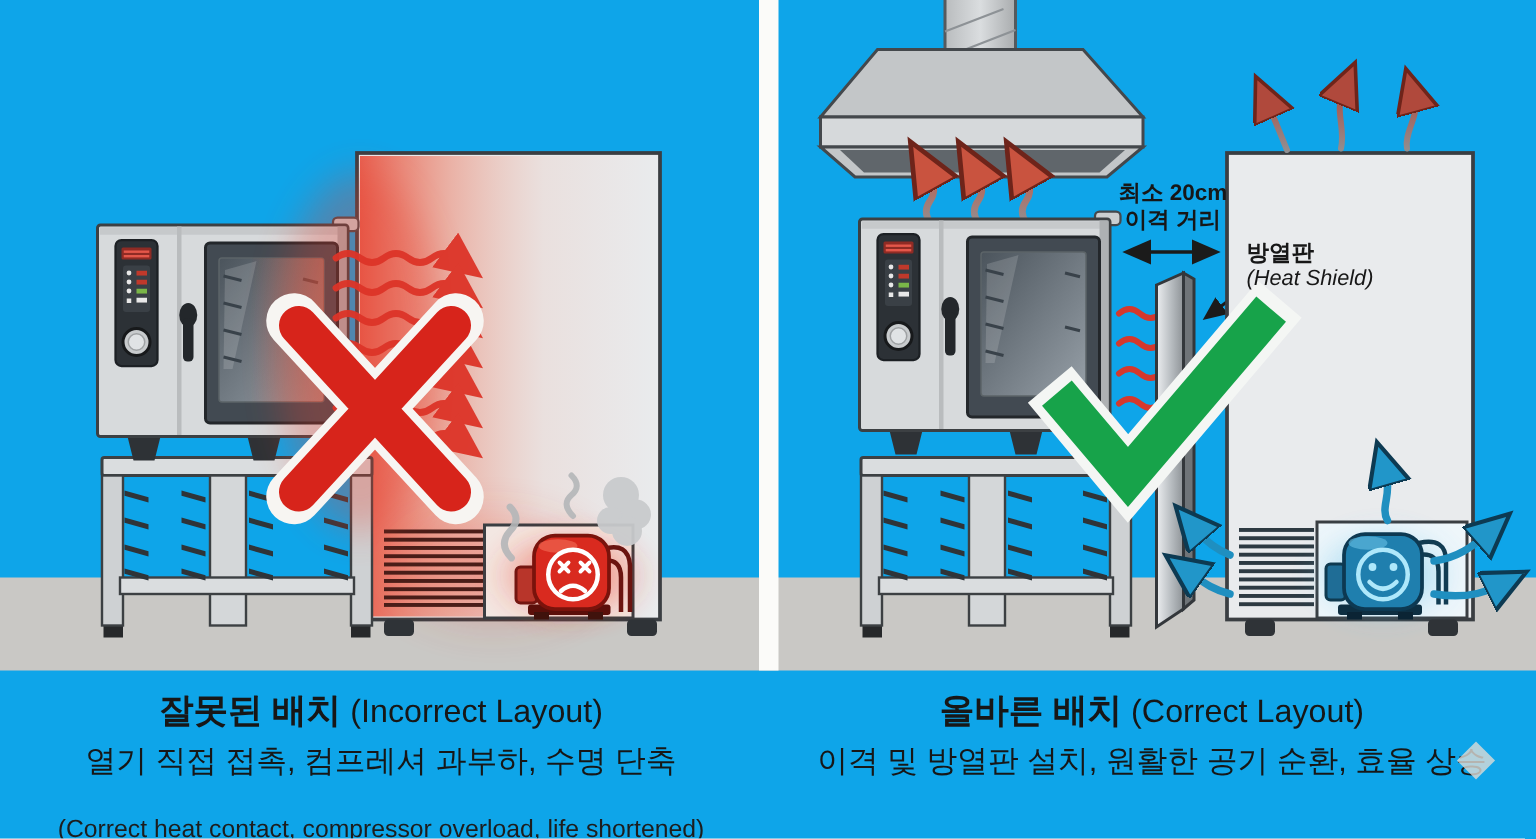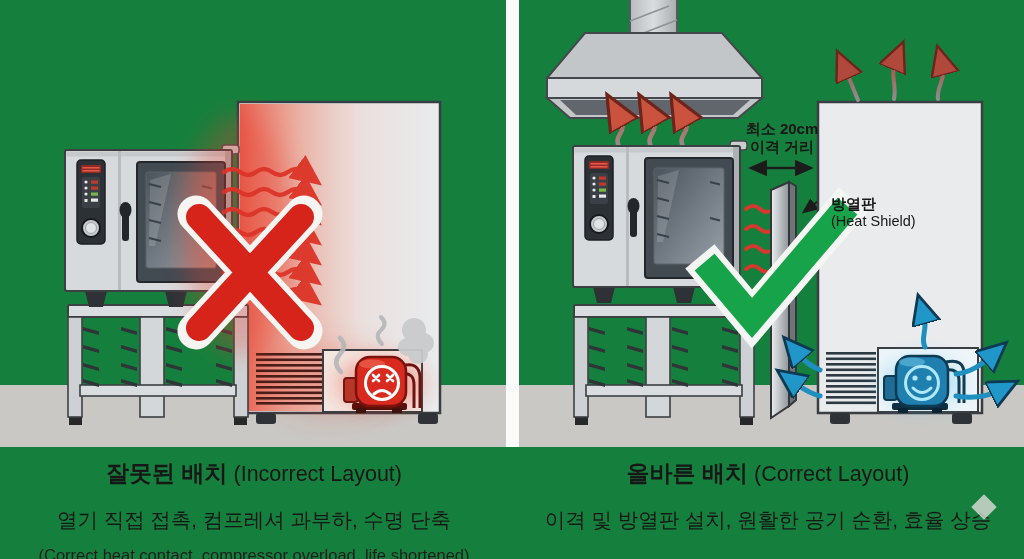--- a/index.html
+++ b/index.html
@@ -1,33 +1,33 @@
 <!DOCTYPE html>
 <html><head>
 <meta charset="utf-8">
 <style>
   html,body{margin:0;padding:0;background:#e8e8e6;}
   .canvas{
     position:relative;width:1024px;height:559px;overflow:hidden;
-    background:#15803d;
+    background:#0ea5e9;
     font-family:"Liberation Sans","DejaVu Sans",sans-serif;
     color:#171717;
   }
   .art{position:absolute;left:0;top:0;}
   .label{position:absolute;line-height:1.22;white-space:nowrap;}
   .gap-label{left:736px;top:120px;width:92px;text-align:center;font-size:15px;font-weight:600;}
-  .shield-label{left:831px;top:160px;width:110px;text-align:left;font-size:15px;font-weight:600;margin-top:35px;}
-  .shield-label .en{font-weight:400;font-size:14.5px;}
+  .shield-label{left:831px;top:160px;width:110px;text-align:left;font-size:15px;font-weight:600;}
+  .shield-label .en{font-weight:400;font-size:14.5px;font-style:italic;}
   .caption{position:absolute;text-align:center;top:458px;}
   .caption-left{left:4px;width:500px;}
   .caption-right{left:518px;width:500px;}
-  .cap-line1{font-size:22px;margin-bottom:17px;}
+  .cap-line1{font-size:22px;margin-bottom:4px;}
   .cap-line1 .ko{font-weight:800;font-size:23px;}
   .cap-line1 .en{font-weight:400;font-size:21.5px;}
-  .cap-line2{font-size:20.5px;font-weight:500;margin-bottom:12px;}
+  .cap-line2{font-size:20.5px;font-weight:500;margin-bottom:23px;}
   .cap-line3{font-size:16.5px;font-weight:400;color:#1d1d1d;}
   .sparkle{position:absolute;left:975px;top:498px;width:18px;height:18px;background:#dddcd7;transform:rotate(45deg);opacity:.8;}
 </style>
 </head>
 <body>
 
 <div class="canvas">
 
 <svg class="art" width="1024" height="559" viewBox="0 0 1024 559">
   <defs>

